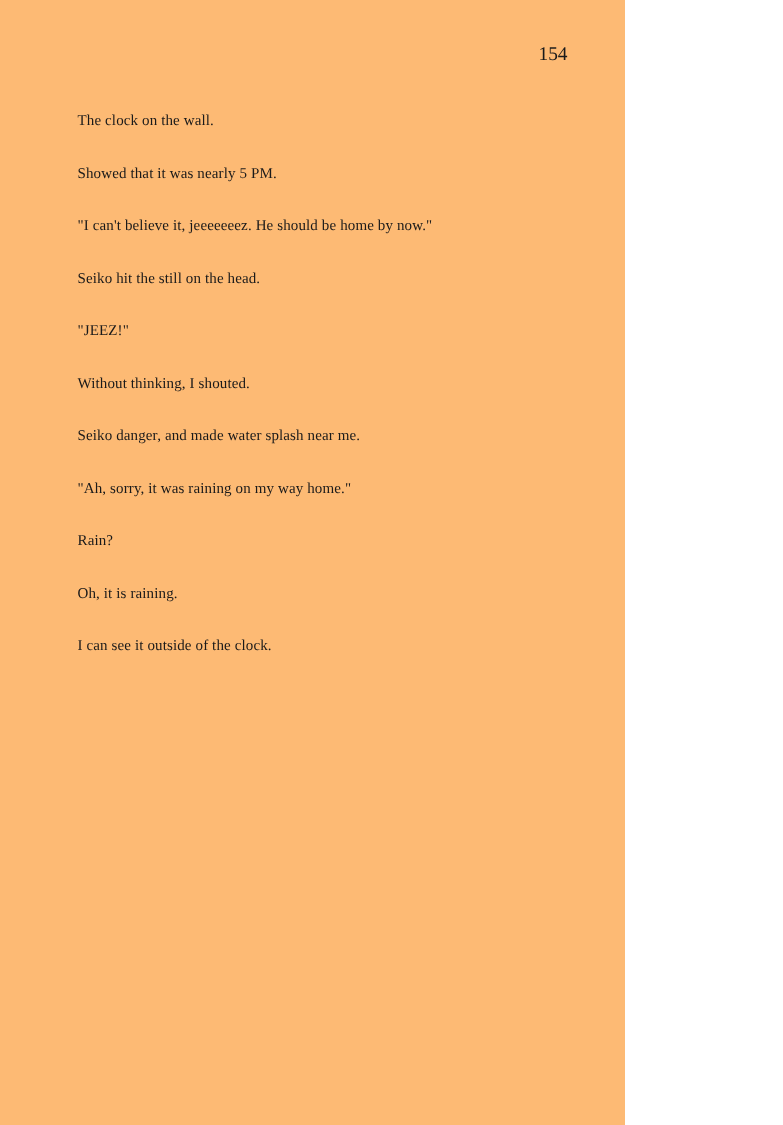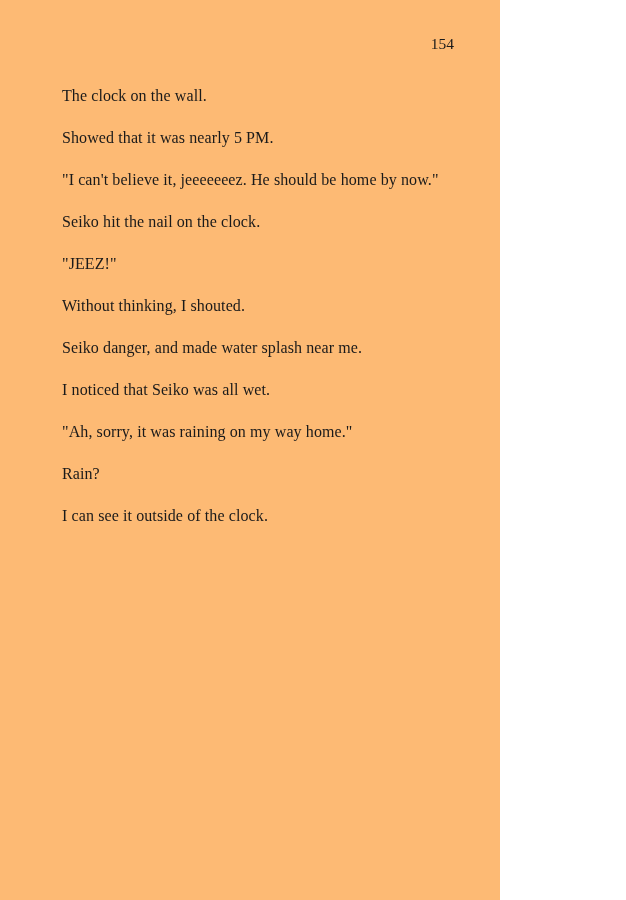--- a/index.html
+++ b/index.html
@@ -26,39 +26,39 @@
     color: #1a1a1a;
   }
   .content {
     position: absolute;
     top: 88px;
     left: 62px;
     right: 40px;
   }
   .content p {
     margin: 0 0 26px 0;
-    font-size: 16px;
+    font-size: 12px;
     line-height: 16px;
     letter-spacing: 0.1px;
     color: #1a1a1a;
     white-space: nowrap;
   }
 </style>
 </head>
 <body>
 
 <div class="page">
   <div class="page-number">154</div>
 
   <div class="content">
     <p>The clock on the wall.</p>
     <p>Showed that it was nearly 5 PM.</p>
     <p>"I can't believe it, jeeeeeeez. He should be home by now."</p>
-    <p>Seiko hit the nail on the clock.</p>
+    <p>Seiko hit the still on the head.</p>
     <p>"JEEZ!"</p>
     <p>Without thinking, I shouted.</p>
     <p>Seiko danger, and made water splash near me.</p>
-    <p>I noticed that Seiko was all wet.</p>
     <p>"Ah, sorry, it was raining on my way home."</p>
     <p>Rain?</p>
+    <p>Oh, it is raining.</p>
     <p>I can see it outside of the clock.</p>
   </div>
 </div>
 
 </body></html>

